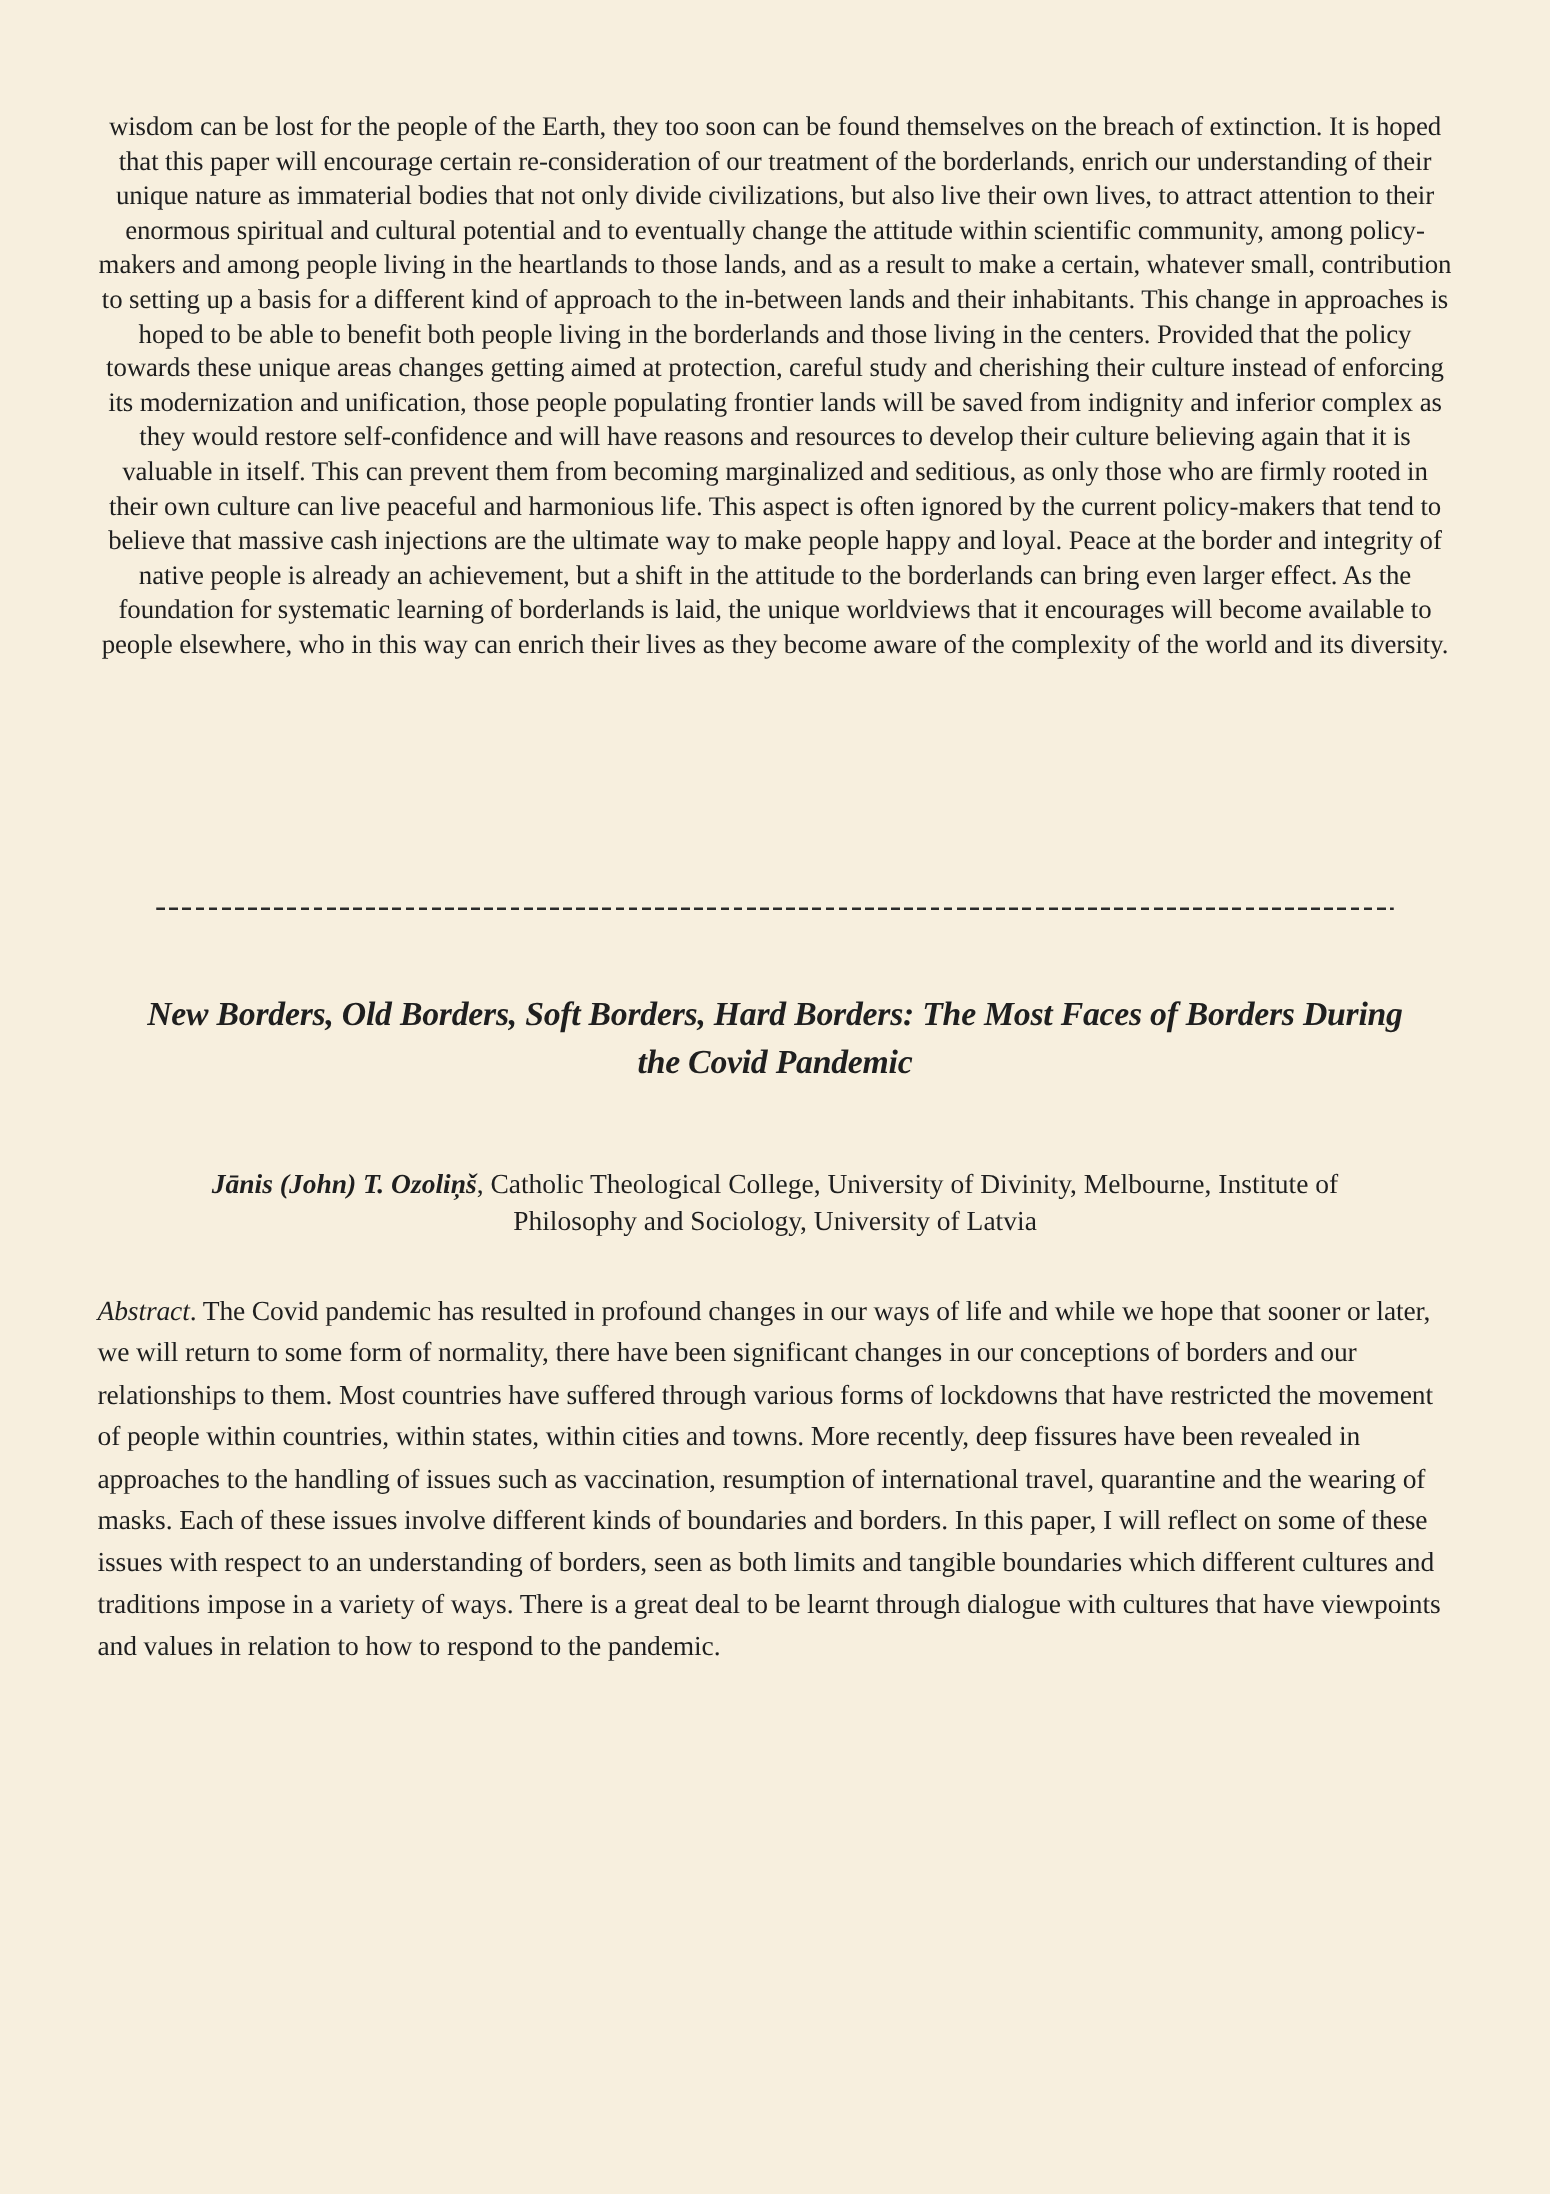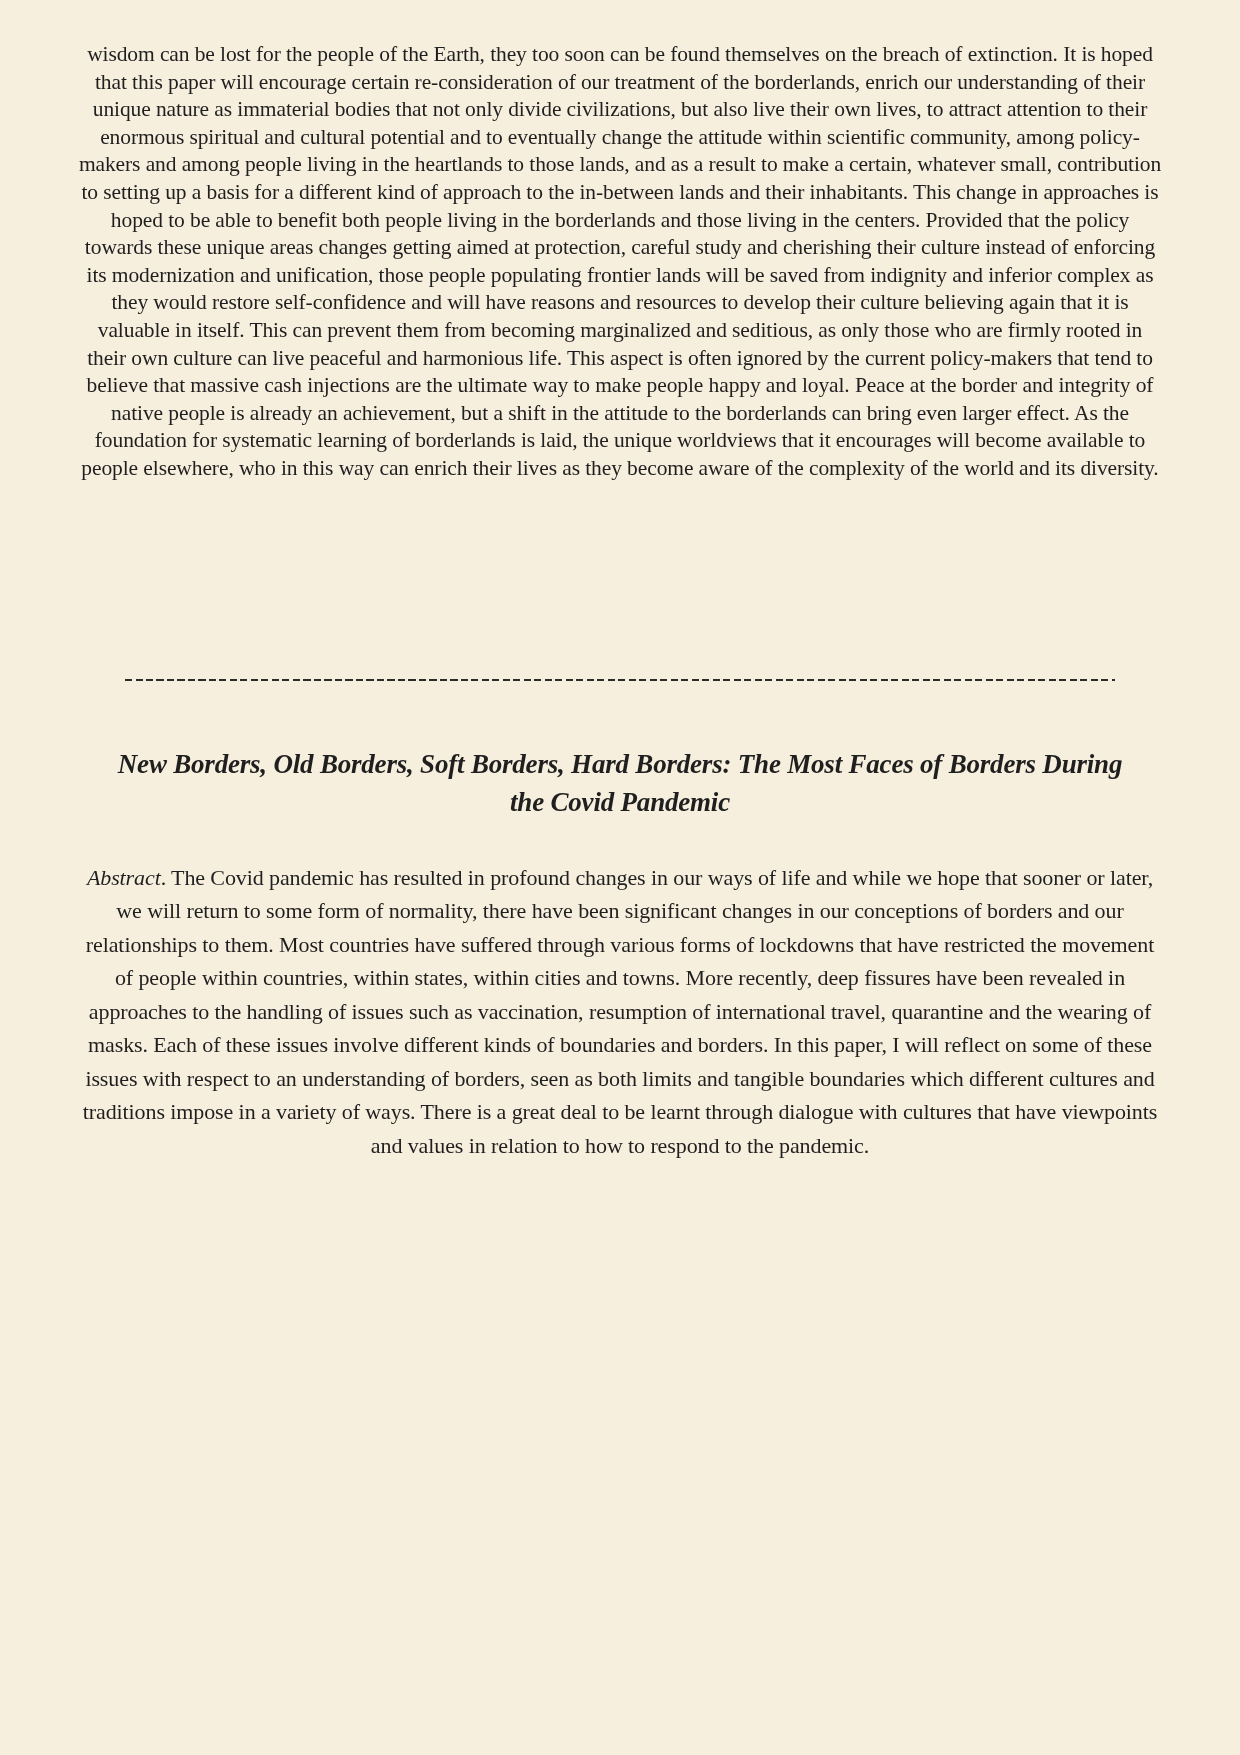--- a/index.html
+++ b/index.html
@@ -14,21 +14,21 @@
     color: #1F1F1F;
   }
   .page {
     position: relative;
     width: 1240px;
     height: 1755px;
     overflow: hidden;
   }
   .intro {
     margin: 0 auto;
-    padding-top: 41px;
+    padding-top: 88px;
     width: 1084px;
     font-size: 21.5px;
     line-height: 27.6px;
     text-align: center;
     letter-spacing: -0.1px;
   }
   .divider {
     margin: 0 auto;
     margin-top: 196px;
     width: 990px;
@@ -57,34 +57,35 @@
   .author-name {
     font-weight: bold;
     font-style: italic;
   }
   .abstract {
     margin: 16px auto;
     margin-top: 40px;
     width: 1084px;
     font-size: 22px;
     line-height: 33.5px;
-    text-align: center;
+    text-align: left;
     letter-spacing: -0.1px;
   }
   .abstract-label {
     font-style: italic;
   }
 </style>
 </head>
 <body>
 
 <div class="page">
 
   <p class="intro">wisdom can be lost for the people of the Earth, they too soon can be found themselves on the breach of extinction. It is hoped that this paper will encourage certain re-consideration of our treatment of the borderlands, enrich our understanding of their unique nature as immaterial bodies that not only divide civilizations, but also live their own lives, to attract attention to their enormous spiritual and cultural potential and to eventually change the attitude within scientific community, among policy-makers and among people living in the heartlands to those lands, and as a result to make a certain, whatever small, contribution to setting up a basis for a different kind of approach to the in-between lands and their inhabitants. This change in approaches is hoped to be able to benefit both people living in the borderlands and those living in the centers. Provided that the policy towards these unique areas changes getting aimed at protection, careful study and cherishing their culture instead of enforcing its modernization and unification, those people populating frontier lands will be saved from indignity and inferior complex as they would restore self-confidence and will have reasons and resources to develop their culture believing again that it is valuable in itself. This can prevent them from becoming marginalized and seditious, as only those who are firmly rooted in their own culture can live peaceful and harmonious life. This aspect is often ignored by the current policy-makers that tend to believe that massive cash injections are the ultimate way to make people happy and loyal. Peace at the border and integrity of native people is already an achievement, but a shift in the attitude to the borderlands can bring even larger effect. As the foundation for systematic learning of borderlands is laid, the unique worldviews that it encourages will become available to people elsewhere, who in this way can enrich their lives as they become aware of the complexity of the world and its diversity.</p>
 
   <div class="divider"></div>
 
   <h1 class="title">New Borders, Old Borders, Soft Borders, Hard Borders: The Most Faces of Borders During the Covid Pandemic</h1>
 
+  <p class="author"><span class="author-name">Jānis (John) T. Ozoliņš</span><span>, Catholic Theological College, University of Divinity, Melbourne, Institute of Philosophy and Sociology, University of Latvia</span></p>
 
   <p class="abstract"><span class="abstract-label">Abstract</span><span>. </span><span>The Covid pandemic has resulted in profound changes in our ways of life and while we hope that sooner or later, we will return to some form of normality, there have been significant changes in our conceptions of borders and our relationships to them. Most countries have suffered through various forms of lockdowns that have restricted the movement of people within countries, within states, within cities and towns. More recently, deep fissures have been revealed in approaches to the handling of issues such as vaccination, resumption of international travel, quarantine and the wearing of masks. Each of these issues involve different kinds of boundaries and borders. In this paper, I will reflect on some of these issues with respect to an understanding of borders, seen as both limits and tangible boundaries which different cultures and traditions impose in a variety of ways. There is a great deal to be learnt through dialogue with cultures that have viewpoints and values in relation to how to respond to the pandemic.</span></p>
 
 </div>
 
 </body></html>

